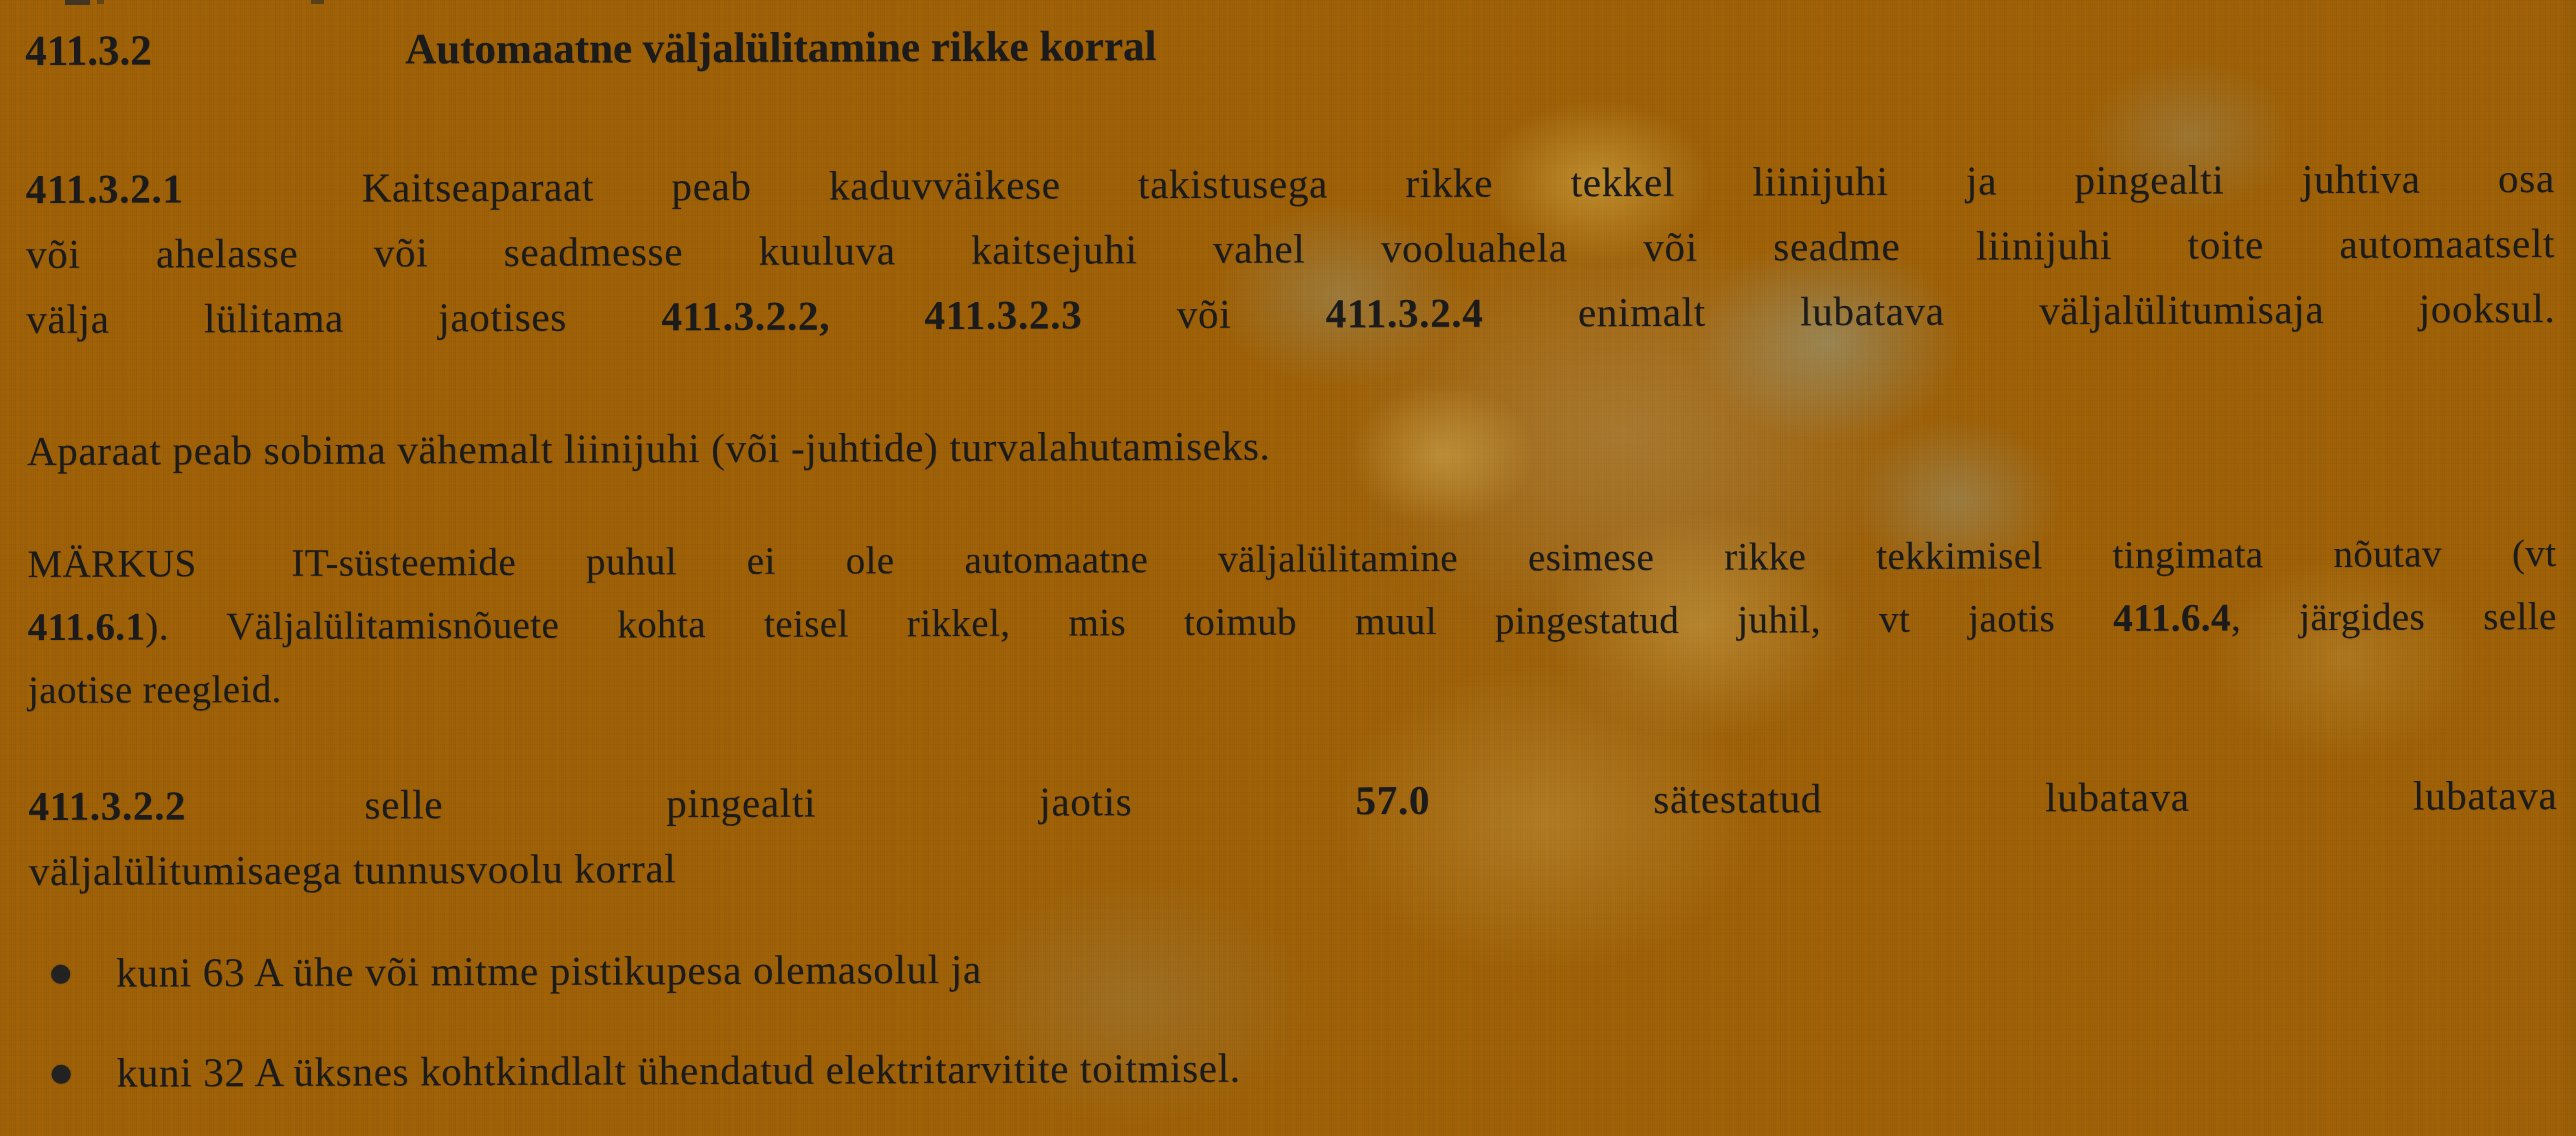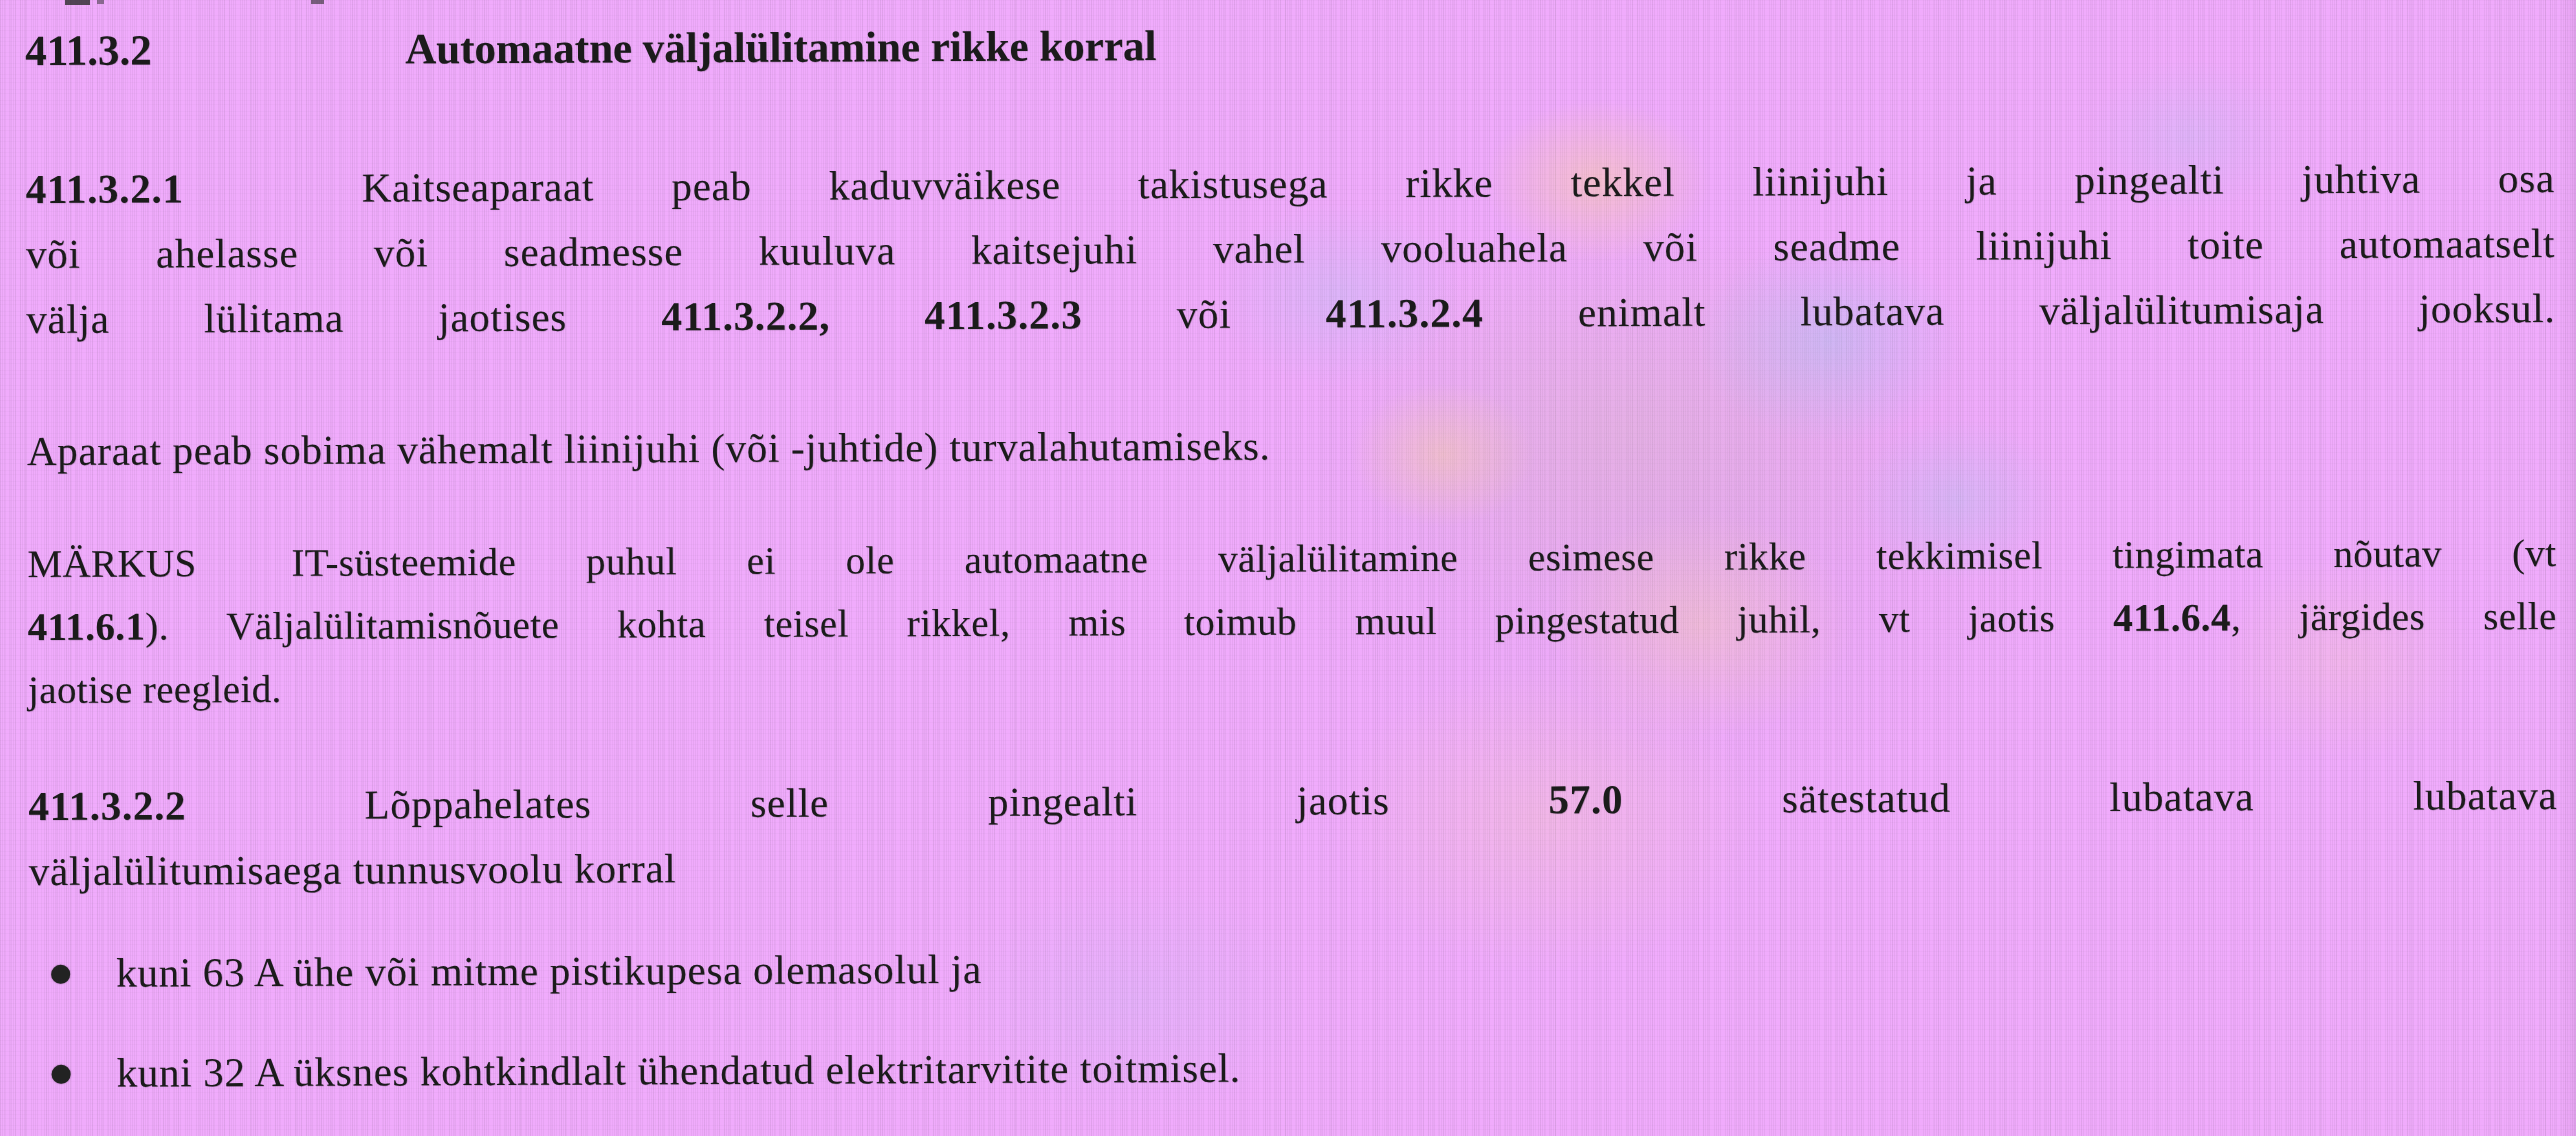--- a/index.html
+++ b/index.html
@@ -1,20 +1,20 @@
 <!DOCTYPE html>
 <html style="font-size:11.7px"><head>
 <meta charset="utf-8">
 <style>
   html,body { margin:0; padding:0; background:#e8e7e3; }
   .page {
     position:relative;
     width:2576px; height:1137px;
     overflow:hidden;
-    background:#f0abfc;
+    background:#a16207;
     font-family:"Liberation Serif","DejaVu Serif",serif;
     color:#1b1b1b;
   }
   
   .texture {
     position:absolute; inset:0; pointer-events:none;
     background-image:
       repeating-linear-gradient(90deg, rgba(40,40,40,.050) 0 0.7px, transparent 0.7px 2.2px),
       repeating-linear-gradient(90deg, rgba(60,60,60,.040) 0 0.7px, transparent 0.7px 5.1px),
       repeating-linear-gradient(90deg, transparent 0 25px, rgba(80,80,80,.045) 25px 26.4px, transparent 26.4px 45px),
@@ -120,21 +120,20 @@
         <span class="b">411.6.1</span><span>). Väljalülitamisnõuete kohta teisel rikkel, mis toimub muul pingestatud juhil, vt jaotis</span>
         <span class="b">411.6.4</span><span>, järgides selle</span>
       </div>
       <div class="note-line">jaotise reegleid.</div>
     </div>
 
     <div class="mt-p3">
       <div class="clause2-line1">
         <span class="clause2-num">411.3.2.2</span>
         <span class="clause2-words">
-          <span>Lõppahelates</span>
           <span>selle</span>
           <span>pingealti</span>
           <span>jaotis</span>
           <span class="b">57.0</span>
           <span>sätestatud</span>
           <span>lubatava</span>
           <span>lubatava</span>
         </span>
       </div>
       <div class="body-line">väljalülitumisaega tunnusvoolu korral</div>

